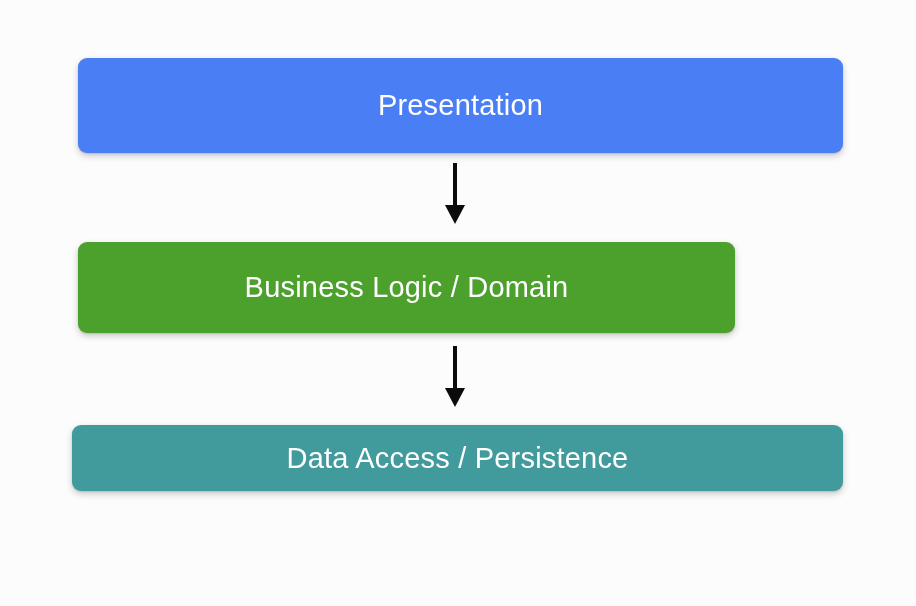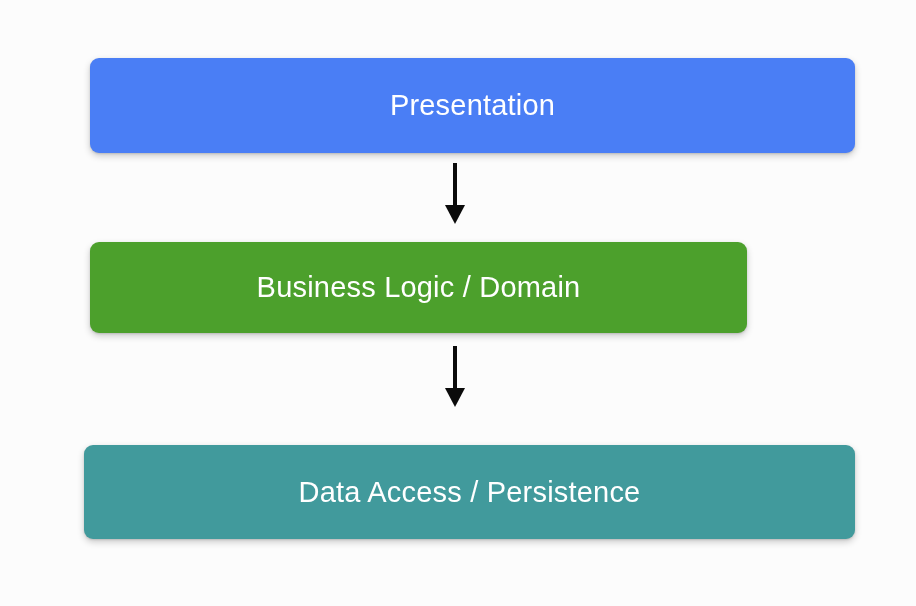--- a/index.html
+++ b/index.html
@@ -24,21 +24,20 @@
   
   .layer-box {
     position: absolute;
     display: flex;
     align-items: center;
     justify-content: center;
     border-radius: 9px;
     box-shadow: 0 3px 7px rgba(0,0,0,0.20),
                 0 1px 2px rgba(0,0,0,0.12);
     box-sizing: border-box;
-    margin-left: 12px;
   }
   .layer-label {
     color: #ffffff;
     font-family: "Liberation Sans", sans-serif;
     font-size: 29px;
     font-weight: 400;
     letter-spacing: 0.2px;
     line-height: 1;
     white-space: nowrap;
     text-align: center;
@@ -47,22 +46,22 @@
 
   #layer-box-presentation {
     left: 78px;  top: 58px;
     width: 765px; height: 95px;
   }
   #layer-box-business {
     left: 78px;  top: 242px;
     width: 657px; height: 91px;
   }
   #layer-box-data {
-    left: 72px;  top: 445px;
-    width: 771px; height: 94px;
+    left: 72px;  top: 425px;
+    width: 771px; height: 66px;
   }
 
   
   .arrow {
     position: absolute;
     width: 24px;
   }
   .arrow-shaft {
     position: absolute;
     left: 10px;

